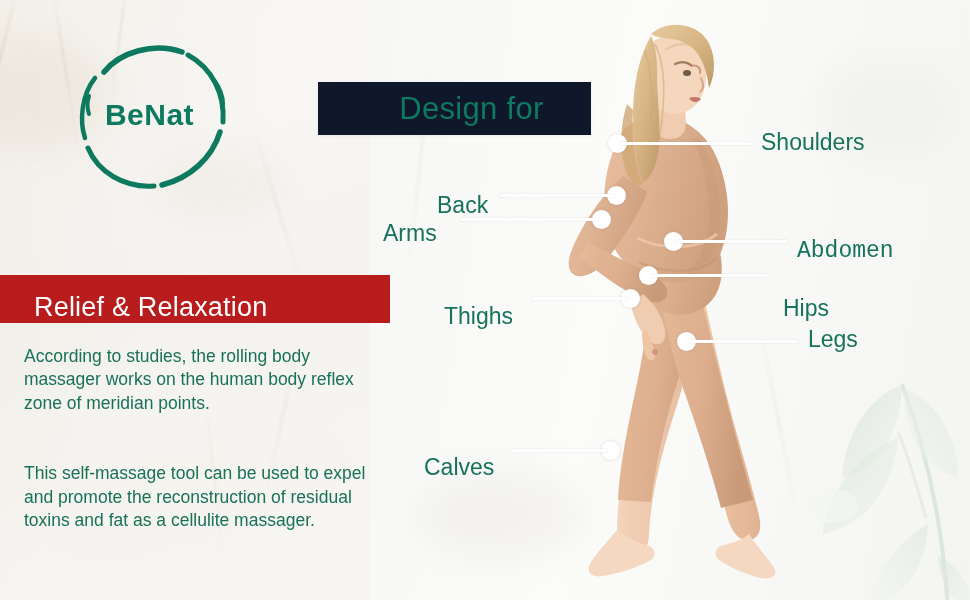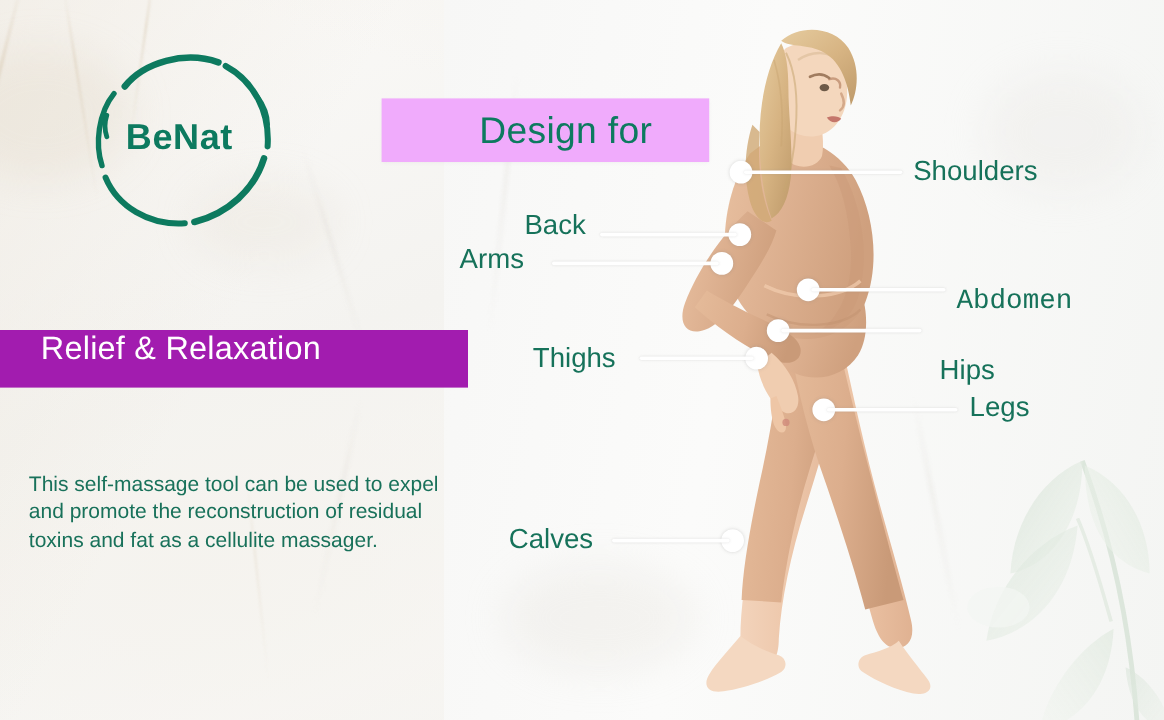--- a/index.html
+++ b/index.html
@@ -69,42 +69,42 @@
     font-size: 30px;
     letter-spacing: 0.5px;
     font-weight: 700;
   }
 
   
   .design-banner {
     position: absolute;
     left: 318px; top: 82px;
     width: 273px; height: 53px;
-    background: #f0abfc;
+    background: #0f172a;
     box-shadow: 0 1px 3px rgba(120,120,120,0.10);
     display: flex;
     align-items: center;
     justify-content: center;
   }
   .design-banner .txt {
     color: #0d7a5f;
     font-size: 31px;
     font-weight: 400;
     letter-spacing: 0.3px;
     padding-left: 34px;
   }
 
   
   .relief-bar {
     position: absolute;
     left: 0; top: 275px;
     width: 390px; height: 48px;
-    background: #a21caf;
+    background: #b91c1c;
     display: flex;
-    align-items: flex-start;
+    align-items: flex-end;
   }
   .relief-bar .txt {
     color: #ffffff;
     font-size: 27px;
     font-weight: 400;
     padding-left: 34px;
     letter-spacing: 0.2px;
   }
   .body-copy {
     position: absolute;
@@ -137,21 +137,21 @@
     box-shadow: 0 0 3px rgba(130,130,130,0.3);
   }
   .callout-label {
     position: absolute;
     color: #16725a;
     font-size: 23px;
     font-weight: 400;
     white-space: nowrap;
     line-height: 1;
   }
-  .callout-label.left-side { text-align: left; }
+  .callout-label.left-side { text-align: left; margin-top: 18px; }
 </style>
 </head>
 <body>
 
 <div id="infographic">
 
   <div class="bg-base"></div>
   <div class="bg-right"></div>
 
   <div>
@@ -304,20 +304,21 @@
 
   <div class="design-banner">
     <span class="txt">Design for</span>
   </div>
 
   <div class="relief-bar">
     <span class="txt">Relief &amp; Relaxation</span>
   </div>
 
   <div class="body-copy">
+    <p>According to studies, the rolling body massager works on the human body reflex zone of meridian points.</p>
     <p>This self-massage tool can be used to expel and promote the reconstruction of residual toxins and fat as a cellulite massager.</p>
   </div>
 
   <div class="callout-layer">
 
     <div class="lead-dot" style="left:608px; top:134px;"></div>
     <div class="lead-line" style="left:620px; top:142px; width:132px;"></div>
     <div class="callout-label" style="left:761px; top:131px;text-align:right;">Shoulders</div>
 
     <div class="lead-dot" style="left:607px; top:186px;"></div>

